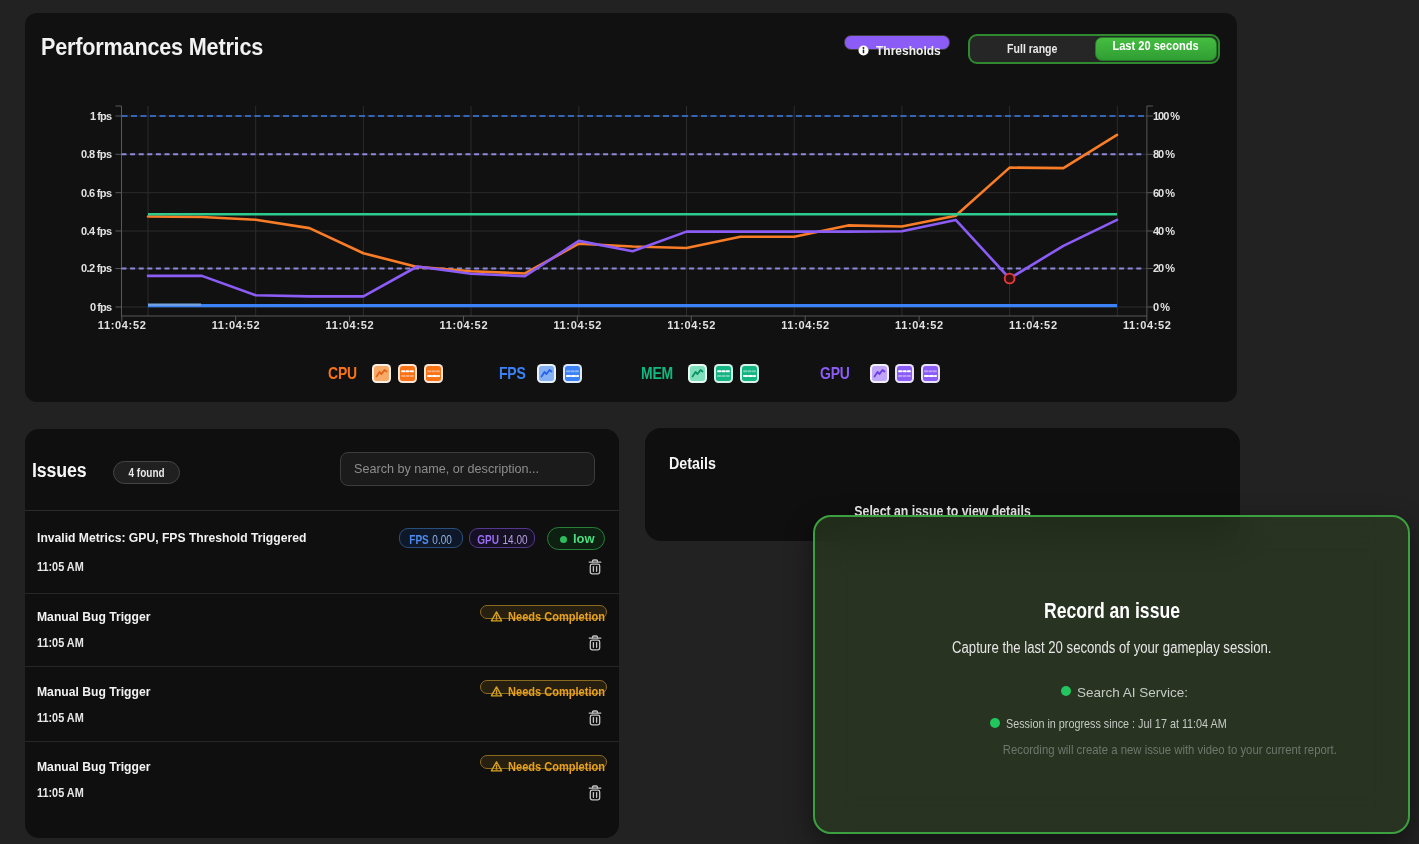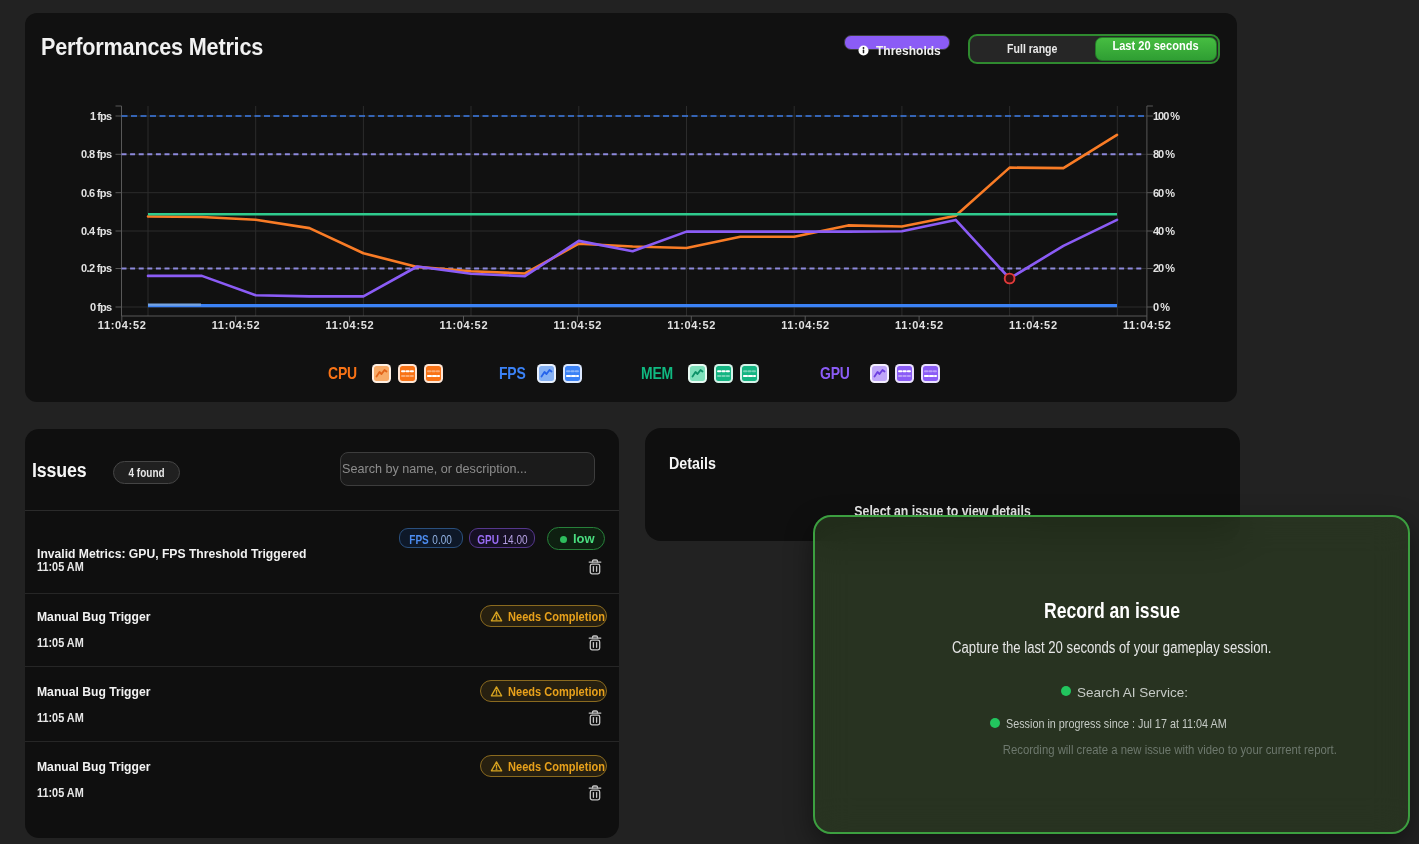--- a/index.html
+++ b/index.html
@@ -210,33 +210,33 @@
         <line x1="2" y1="5.2" x2="13" y2="5.2" stroke="rgba(255,255,255,0.4)" stroke-width="1.9" stroke-dasharray="2.4 2"></line>
         <line x1="2" y1="10" x2="13" y2="10" stroke="#ffffff" stroke-width="2.2" stroke-dasharray="3 2"></line>
       </g>
     </svg>
 </div>
 
 <div class="panel" style="left:25px; top:429px; width:594px; height:409px; background:#0f0f0f; border-radius:14px;"></div>
 <div class="abs" style="left:32px; top:459px; font-size:20px; font-weight:700; color:#f5f5f5; letter-spacing:-0.2px;"><span style="display:inline-block; transform:scaleX(.89); transform-origin:0 0;">Issues</span></div>
 <div class="abs" style="left:113px; top:461px; height:23px; padding:0 10px; border:1px solid #454545; border-radius:12px; background:#202020; font-size:12.5px; font-weight:700; color:#e6e6e6; line-height:22px;"><span style="display:inline-block; transform:scaleX(.8); transform-origin:center;">4 found</span></div>
 <div class="abs" style="left:340px; top:452px; width:255px; height:34px; border:1px solid #3d3d3d; border-radius:8px; background:#1b1b1b;">
-  <div style="margin:8px 0 0 1px; font-size:13px; color:#8d8d8d;"><span style="display:inline-block; transform:scaleX(.97); transform-origin:0 0;">Search by name, or description...</span></div>
+  <div style="margin:8px 0 0 13px; font-size:13px; color:#8d8d8d;"><span style="display:inline-block; transform:scaleX(.97); transform-origin:0 0;">Search by name, or description...</span></div>
 </div>
 <div class="abs" style="left:25px; top:510px; width:594px; height:1px; background:#2b2b2b;"></div>
 
 <style>
 .ititle { position:absolute; font-size:13.5px; font-weight:700; color:#f2f2f2; }
 .itime  { position:absolute; font-size:12.5px; font-weight:700; color:#e8e8e8; transform:scaleX(.87); transform-origin:0 0; }
 .trash  { position:absolute; }
-.ncbadge{ position:absolute; height:22px; border:1px solid #8a6a1f; border-radius:11px; background:#272010; color:#e8a11b; font-size:13px; font-weight:700; white-space:nowrap; }
+.ncbadge{ position:absolute; height:14px; border:1px solid #8a6a1f; border-radius:11px; background:#272010; color:#e8a11b; font-size:13px; font-weight:700; white-space:nowrap; }
 .divi   { position:absolute; left:25px; width:594px; height:1px; background:#262626; }
 </style>
 
-<div class="ititle" style="left:37px; top:530px;margin-top:16px;"><span style="display:inline-block; transform:scaleX(.9); transform-origin:0 0;">Invalid Metrics: GPU, FPS Threshold Triggered</span></div>
+<div class="ititle" style="left:37px; top:530px;"><span style="display:inline-block; transform:scaleX(.9); transform-origin:0 0;">Invalid Metrics: GPU, FPS Threshold Triggered</span></div>
 <div class="abs" style="left:399px; top:528px; width:64px; height:20px; border:1px solid #2a4f7d; border-radius:9px; background:#0e1828; text-align:center; line-height:19px;"><span style="display:inline-block; transform:scaleX(.8); transform-origin:center; white-space:nowrap;"><span style="font-size:12.5px; font-weight:700; color:#4d8df0;">FPS</span> <span style="font-size:12.5px; color:#8fb0e0;">0.00</span></span></div>
 <div class="abs" style="left:469px; top:528px; width:66px; height:20px; border:1px solid #55378c; border-radius:9px; background:#161024; text-align:center; line-height:19px;"><span style="display:inline-block; transform:scaleX(.8); transform-origin:center; white-space:nowrap;"><span style="font-size:12.5px; font-weight:700; color:#9a6df5;">GPU</span> <span style="font-size:12.5px; color:#b4a0e2;">14.00</span></span></div>
 <div class="abs" style="left:547px; top:527px; width:58px; height:23px; border:1px solid #27803a; border-radius:12px; background:#0e2011;">
   <span style="position:absolute; left:12px; top:8px; width:7px; height:7px; border-radius:50%; background:#2ebd5d;"></span>
   <span style="position:absolute; left:25px; top:3px; font-size:13px; font-weight:700; color:#4ade80;">low</span>
 </div>
 <div class="itime" style="left:37px; top:560px;">11:05 AM</div>
 <svg class="trash" style="left:588px; top:559px;" width="14" height="16" viewBox="0 0 14 16">
   <g fill="none" stroke="#c4c4c4" stroke-width="1.3" stroke-linecap="round">
     <path d="M4.6,2.8 v-0.7 a1.1,1.1 0 0 1 1.1,-1.1 h2.6 a1.1,1.1 0 0 1 1.1,1.1 v0.7"></path>

